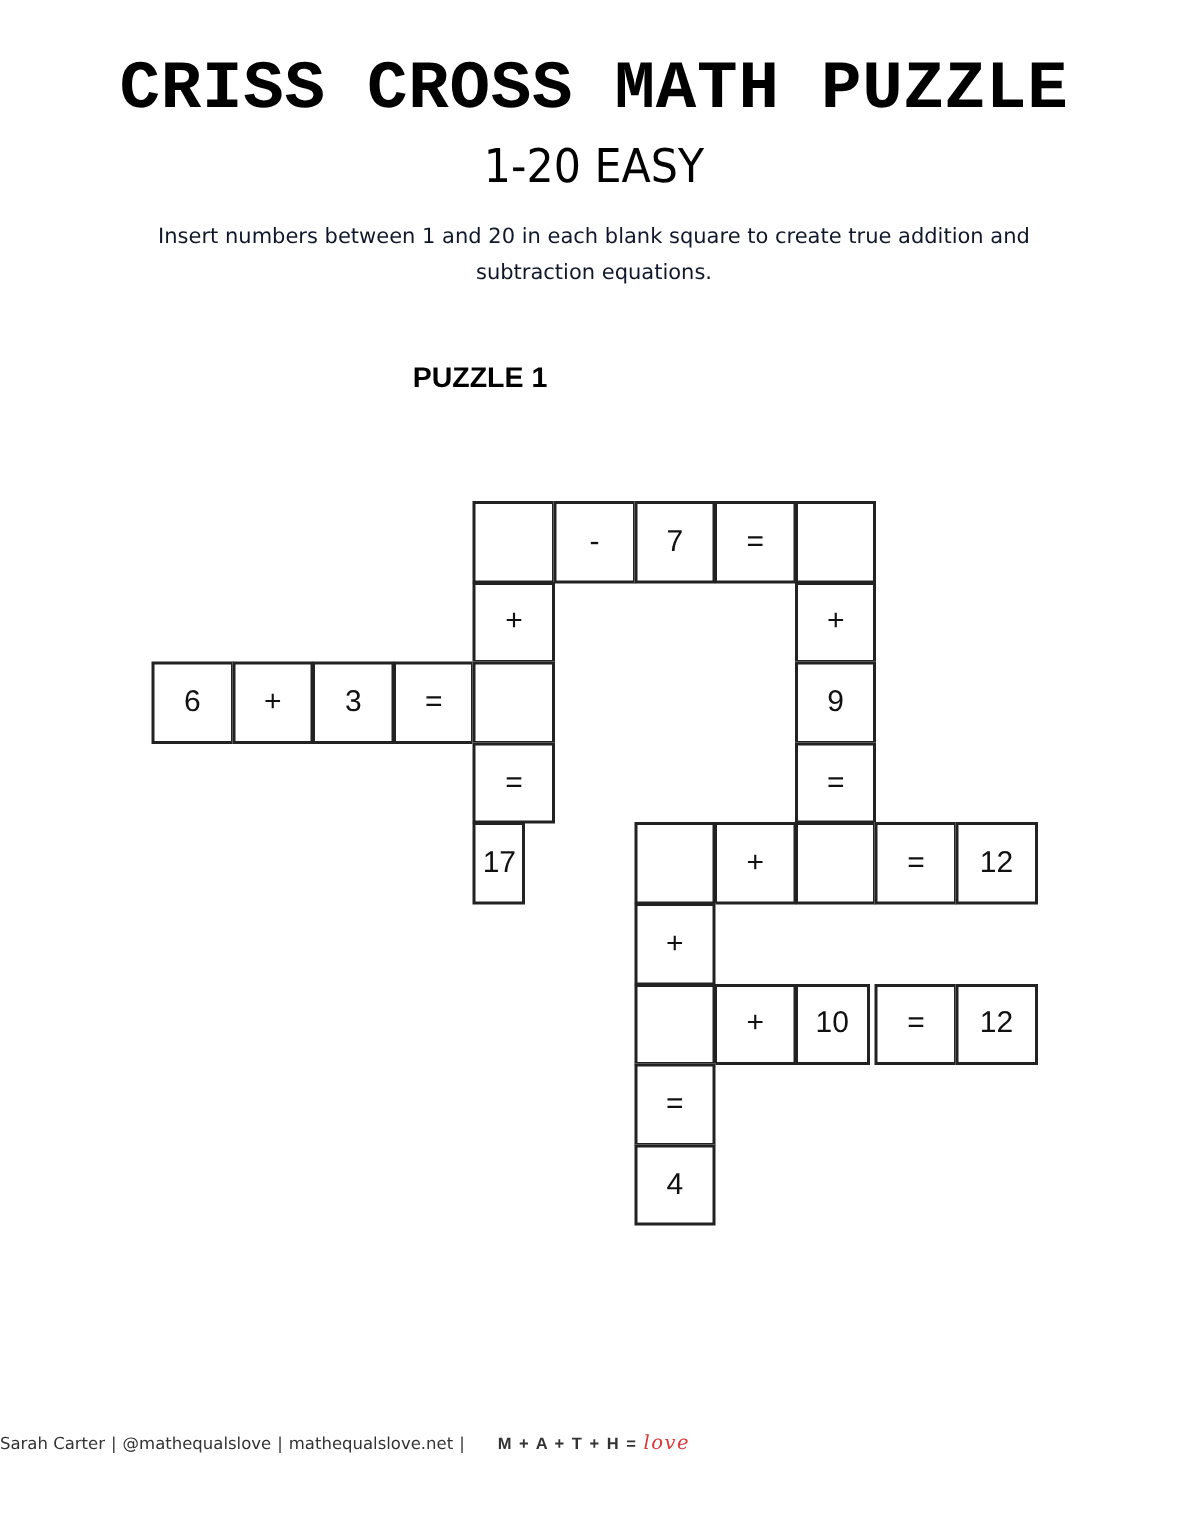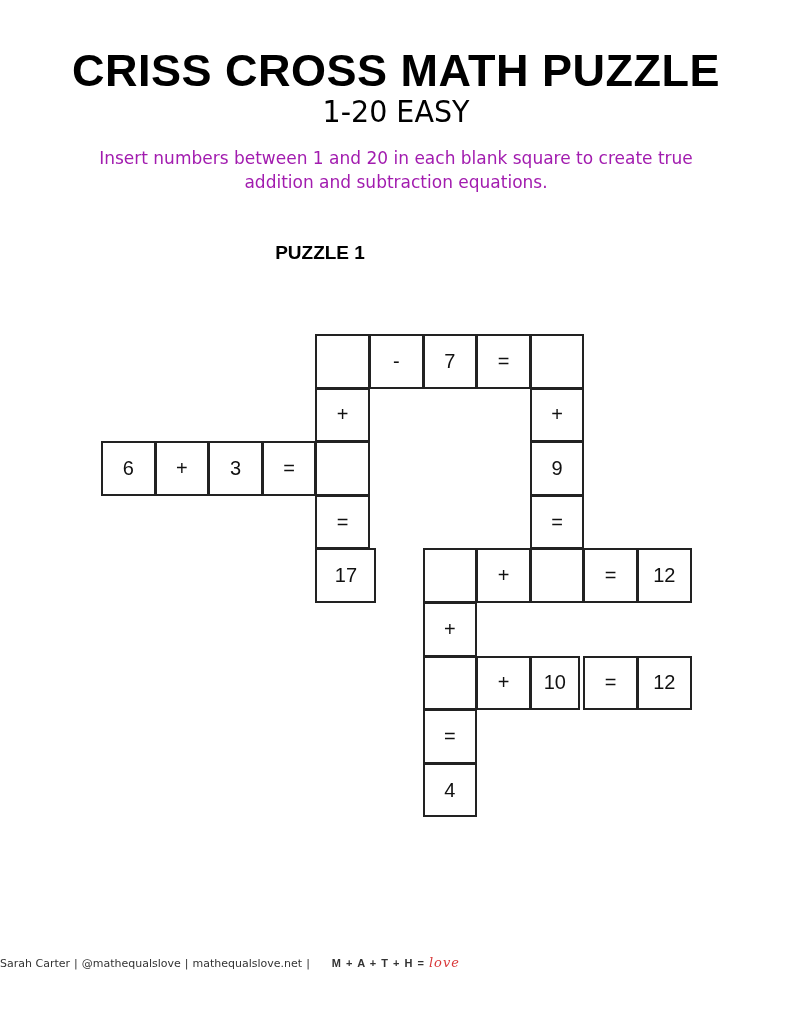--- a/index.html
+++ b/index.html
@@ -1,29 +1,29 @@
 <!DOCTYPE html>
 <html><head>
 <meta charset="utf-8">
 <style>
   html, body { margin: 0; padding: 0; background: #ffffff; }
   body { width: 792px; height: 1024px; position: relative; overflow: hidden; color: #000; }
   .title {
-    position: absolute; left: 0; top: 45px; width: 792px; text-align: center;
-    font-family: Liberation Sans, sans-serif; font-weight: bold; font-size: 45px;
+    position: absolute; left: 0; top: 34px; width: 792px; text-align: center;
+    font-family: Liberation Mono, monospace; font-weight: bold; font-size: 45px;
     letter-spacing: 0.5px; line-height: 52px;
   }
   .subtitle {
     position: absolute; left: 0; top: 92px; width: 792px; text-align: center;
     font-family: "DejaVu Sans", sans-serif; font-weight: normal; font-size: 31px;
     line-height: 38px; transform: scaleX(0.92);
   }
   .instructions {
     position: absolute; left: 76px; top: 146px; width: 640px; text-align: center;
-    font-family: "DejaVu Sans", sans-serif; font-size: 17px; line-height: 24px; color: #a21caf;
+    font-family: "DejaVu Sans", sans-serif; font-size: 14px; line-height: 24px; color: #0f172a;
   }
   .puzzle-label {
     position: absolute; left: 0; top: 240px; width: 640px; text-align: center;
     font-family: "Liberation Sans", sans-serif; font-weight: bold; font-size: 19px; line-height: 26px;
   }
   .grid { position: absolute; left: 0; top: 0; width: 792px; height: 1024px; }
   .cell {
     position: absolute; box-sizing: border-box; border: 2px solid #222; background: #fff;
     display: flex; align-items: center; justify-content: center;
     font-family: "Liberation Sans", sans-serif; font-size: 20px; color: #111;
@@ -55,21 +55,21 @@
       <div class="cell" style="left: 315.4px; top: 387.6px; width: 54.6px; height: 54.6px;">+</div>
       <div class="cell" style="left: 529.8px; top: 387.6px; width: 54.6px; height: 54.6px;">+</div>
       <div class="cell" style="left: 101px; top: 441.2px; width: 54.6px; height: 54.6px;">6</div>
       <div class="cell" style="left: 154.6px; top: 441.2px; width: 54.6px; height: 54.6px;">+</div>
       <div class="cell" style="left: 208.2px; top: 441.2px; width: 54.6px; height: 54.6px;">3</div>
       <div class="cell" style="left: 261.8px; top: 441.2px; width: 54.6px; height: 54.6px;">=</div>
       <div class="cell blank" style="left: 315.4px; top: 441.2px; width: 54.6px; height: 54.6px;"></div>
       <div class="cell" style="left: 529.8px; top: 441.2px; width: 54.6px; height: 54.6px;">9</div>
       <div class="cell" style="left: 315.4px; top: 494.8px; width: 54.6px; height: 54.6px;">=</div>
       <div class="cell" style="left: 529.8px; top: 494.8px; width: 54.6px; height: 54.6px;">=</div>
-      <div class="cell" style="left: 315.4px; top: 548.4px; width: 61px; height: 54.6px;">17</div>
+      <div class="cell" style="left: 315.4px; top: 548.4px; width: 35px; height: 54.6px;">17</div>
       <div class="cell blank" style="left: 422.6px; top: 548.4px; width: 54.6px; height: 54.6px;"></div>
       <div class="cell" style="left: 476.2px; top: 548.4px; width: 54.6px; height: 54.6px;">+</div>
       <div class="cell blank" style="left: 529.8px; top: 548.4px; width: 54.6px; height: 54.6px;"></div>
       <div class="cell" style="left: 583.4px; top: 548.4px; width: 54.6px; height: 54.6px;">=</div>
       <div class="cell" style="left: 637px; top: 548.4px; width: 54.6px; height: 54.6px;">12</div>
       <div class="cell" style="left: 422.6px; top: 602px; width: 54.6px; height: 54.6px;">+</div>
       <div class="cell blank" style="left: 422.6px; top: 655.6px; width: 54.6px; height: 54.6px;"></div>
       <div class="cell" style="left: 476.2px; top: 655.6px; width: 54.6px; height: 54.6px;">+</div>
       <div class="cell" style="left: 529.8px; top: 655.6px; width: 50px; height: 54.6px;">10</div>
       <div class="cell" style="left: 583.4px; top: 655.6px; width: 54.6px; height: 54.6px;">=</div>

